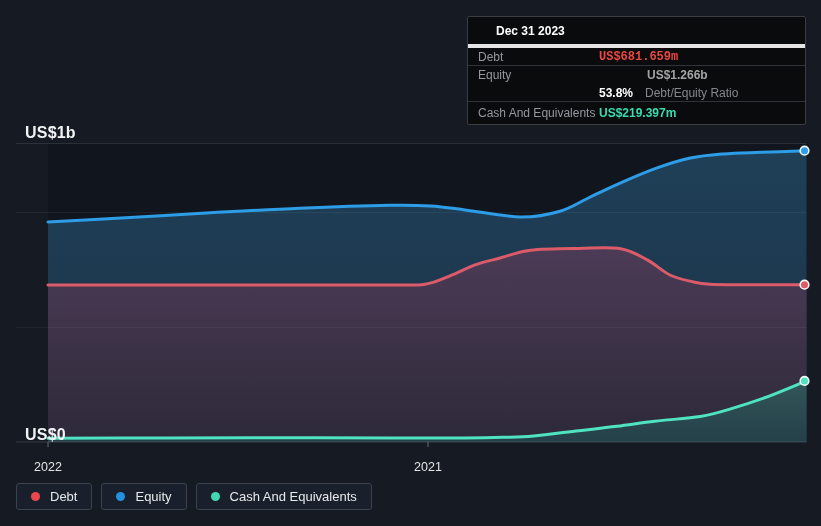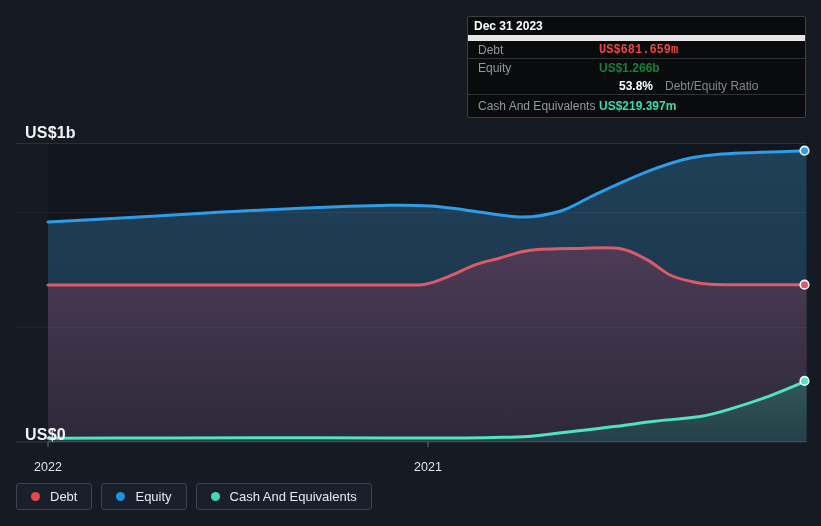--- a/index.html
+++ b/index.html
@@ -20,28 +20,28 @@
   
   .tooltip{
     position:absolute;left:467px;top:16px;width:339px;box-sizing:border-box;
     background:#0a0b0d;border:1px solid #3a3e42;border-radius:2px;
     font-size:12px;z-index:5;
   }
   .tt-row{
     display:flex;align-items:center;height:18px;padding:0 10px;box-sizing:border-box;
   }
   .tt-title{
-    height:24px;display:flex;align-items:center;padding:0 6px;box-sizing:border-box;
-    color:#ffffff;font-weight:bold;border-bottom:6px solid #e5e5e5;
+    height:31px;display:flex;align-items:center;padding:0 28px;box-sizing:border-box;
+    color:#ffffff;font-weight:bold;border-bottom:4px solid #e5e5e5;
   }
   .tt-sep{border-bottom:1px solid #303338;}
   .tt-tall{height:22px;}
   .tt-label{width:121px;flex:0 0 121px;color:#94989d;}
   .tt-value{font-weight:bold;}
-  .tt-ratio-pct{color:#ffffff;font-weight:bold;margin-left:20px;}
+  .tt-ratio-pct{color:#ffffff;font-weight:bold;}
   .tt-ratio-label{color:#84888d;margin-left:12px;}
   
   .legend{
     position:absolute;left:16px;top:483px;display:flex;gap:9px;
   }
   .legend-chip{
     display:flex;align-items:center;height:27px;box-sizing:border-box;
     padding:0 14px;border:1px solid #3c434e;border-radius:3px;background:#1a202b;
     cursor:pointer;
   }
@@ -103,21 +103,21 @@
   <div class="x-tick-label" style="left:428px;">2021</div>
 
   <div class="tooltip">
     <div class="tt-title">Dec 31 2023</div>
     <div class="tt-row tt-sep">
       <span class="tt-label">Debt</span>
       <span class="tt-value" style="color: rgb(236, 71, 66); font-family: Liberation Mono, monospace;">US$681.659m</span>
     </div>
     <div class="tt-row">
       <span class="tt-label">Equity</span>
-      <span class="tt-value" style="color: #15803d;">US$1.266b</span>
+      <span class="tt-value" style="color: #a3a3a3; margin-left: 48px;">US$1.266b</span>
     </div>
     <div class="tt-row tt-sep">
       <span class="tt-label"></span>
       <span>
         <span class="tt-ratio-pct">53.8%</span><span class="tt-ratio-label">Debt/Equity Ratio</span>
       </span>
     </div>
     <div class="tt-row tt-tall">
       <span class="tt-label">Cash And Equivalents</span>
       <span class="tt-value" style="color: rgb(56, 220, 174);">US$219.397m</span>

